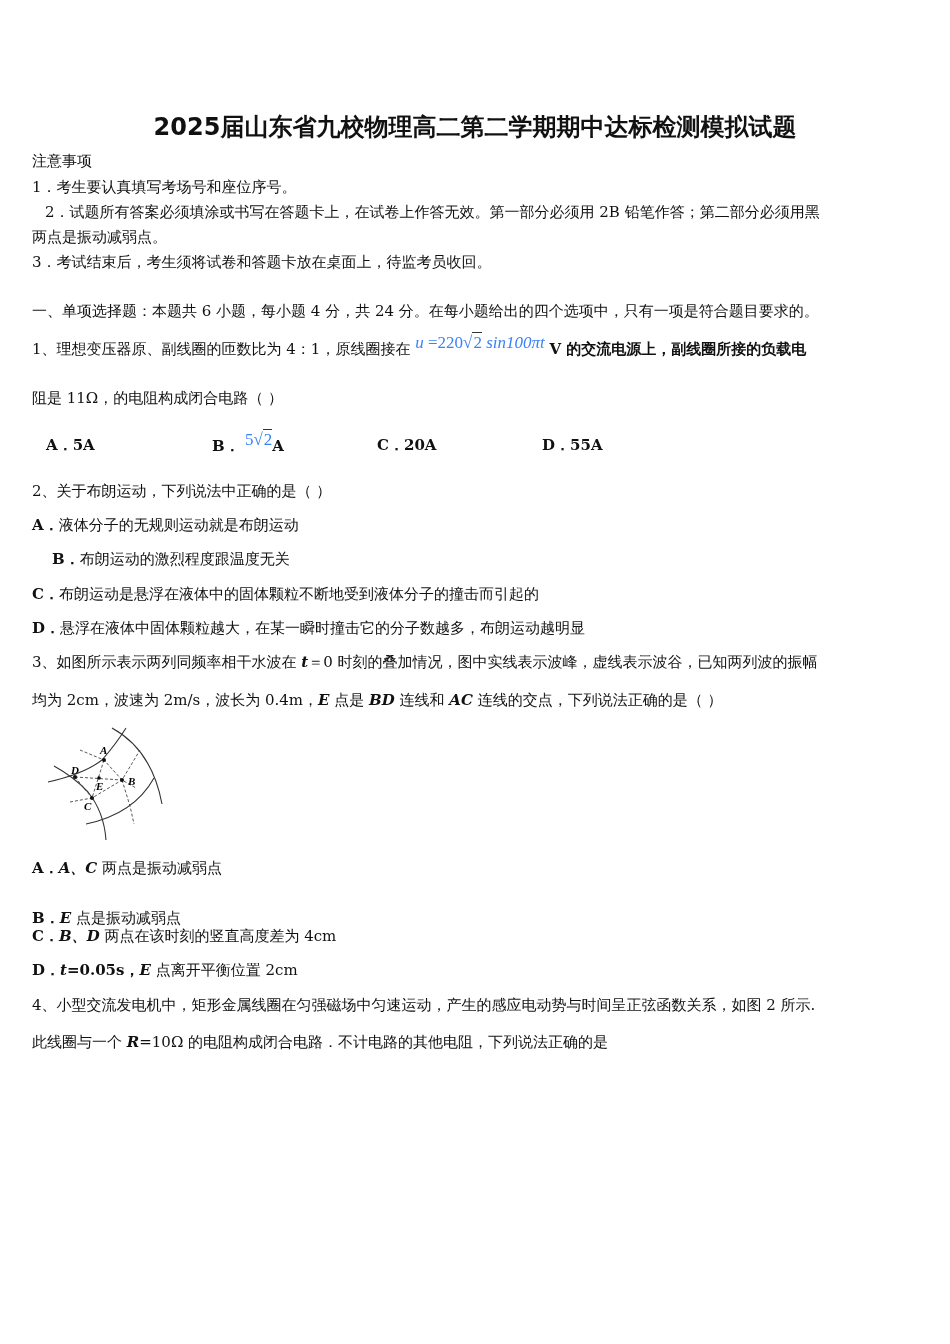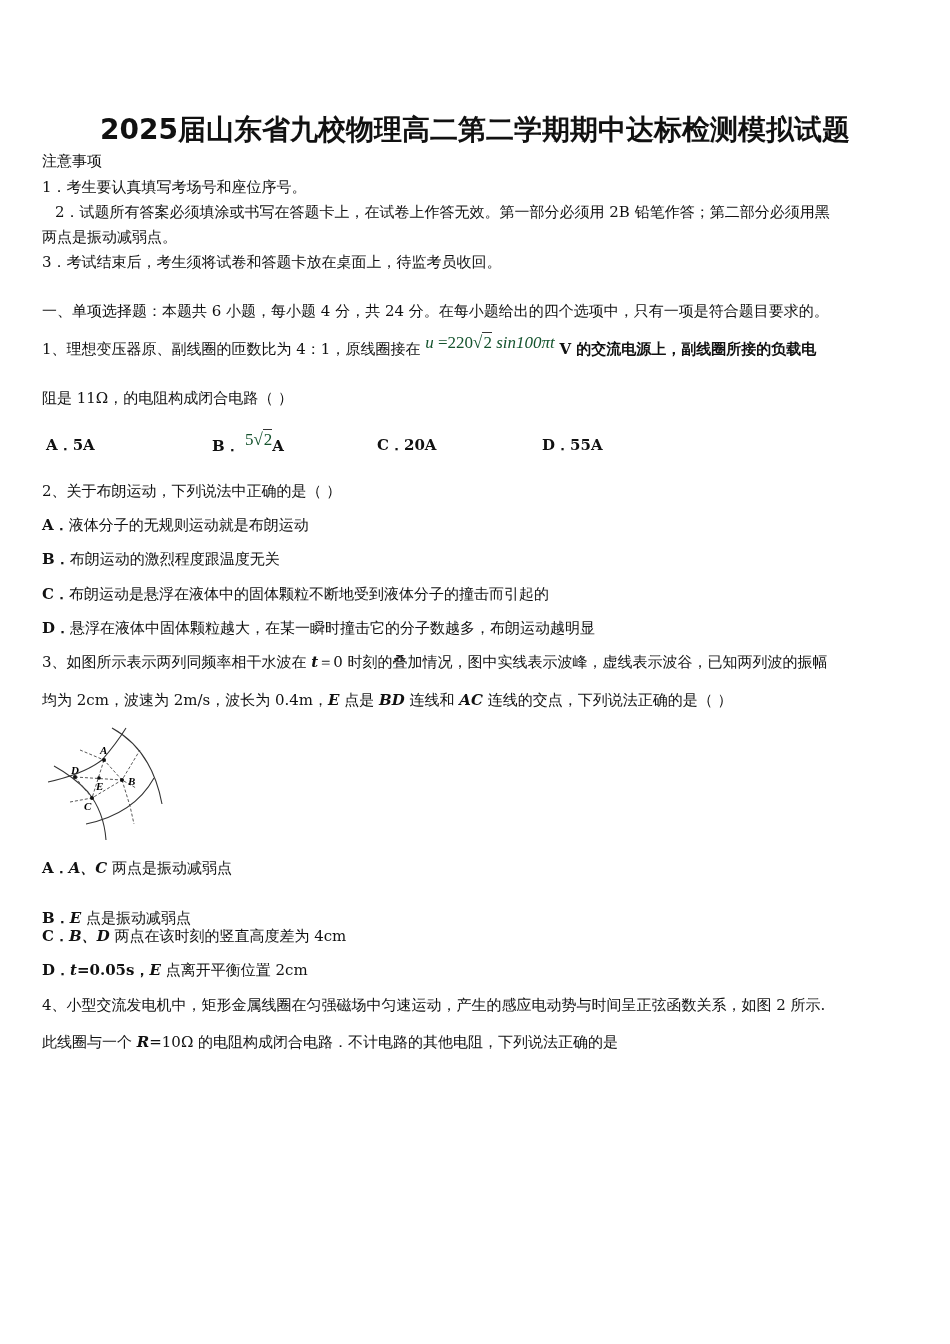--- a/index.html
+++ b/index.html
@@ -4,30 +4,30 @@
 <style>
   html, body { margin: 0; padding: 0; background: #ffffff; }
   body {
     width: 950px; height: 1344px; position: relative; overflow: hidden;
     font-family: "DejaVu Serif", "Liberation Serif", serif;
     color: #111111;
   }
   .title {
     position: absolute; left: 0; top: 111px; width: 950px; text-align: center;
     font-family: "DejaVu Sans", "Liberation Sans", sans-serif;
-    font-weight: bold; font-size: 28px; letter-spacing: 0px;
+    font-weight: bold; font-size: 24px; letter-spacing: 0px;
   }
   .line {
-    position: absolute; left: 42px; font-size: 15px; white-space: nowrap; line-height: 20px; text-align: center;
+    position: absolute; left: 32px; font-size: 15px; white-space: nowrap; line-height: 20px; text-align: center;
   }
   .b { font-weight: bold; }
   .i { font-style: italic; }
   .mathfrag {
     font-family: "Liberation Serif", "DejaVu Serif", serif;
-    font-size: 17px; color: #14532d; position: relative; top: -6px;
+    font-size: 17px; color: #3b82f6; position: relative; top: -6px;
   }
   .opt { position: absolute; font-size: 15px; font-weight: bold; white-space: nowrap; }
   .sqrt { border-top: 1px solid #333; padding-left: 1px; }
   .diagram { position: absolute; left: 44px; top: 722px; width: 125px; height: 120px; }
   .lbl { font-family: "Liberation Serif", serif; font-style: italic; font-weight: bold; font-size: 11px; }
 </style>
 </head>
 <body>
 
 <div>
@@ -58,21 +58,21 @@
   </div>
   <div class="opt" style="left:377px; top:436px;">
     <span>C．</span><span>20A</span>
   </div>
   <div class="opt" style="left:542px; top:436px;">
     <span>D．</span><span>55A</span>
   </div>
 
   <div class="line" style="top:481px;">2、关于布朗运动，下列说法中正确的是（    ）</div>
   <div class="line" style="top:515px;"><span class="b">A．</span><span>液体分子的无规则运动就是布朗运动</span></div>
-  <div class="line" style="top:549px;"><span class="b">B．</span><span>布朗运动的激烈程度跟温度无关</span></div>
+  <div class="line" style="top:549px;margin-left:20px;"><span class="b">B．</span><span>布朗运动的激烈程度跟温度无关</span></div>
   <div class="line" style="top:584px;"><span class="b">C．</span><span>布朗运动是悬浮在液体中的固体颗粒不断地受到液体分子的撞击而引起的</span></div>
   <div class="line" style="top:618px;"><span class="b">D．</span><span>悬浮在液体中固体颗粒越大，在某一瞬时撞击它的分子数越多，布朗运动越明显</span></div>
 
   <div class="line" style="top:652px;">
     <span>3、如图所示表示两列同频率相干水波在 </span><span class="i b">t</span><span>＝0 时刻的叠加情况，图中实线表示波峰，虚线表示波谷，已知两列波的振幅</span>
   </div>
   <div class="line" style="top:690px;">
     <span>均为 2cm，波速为 2m/s，波长为 0.4m，</span><span class="i b">E</span><span> 点是 </span><span class="i b">BD</span><span> 连线和 </span><span class="i b">AC</span><span> 连线的交点，下列说法正确的是（  ）</span>
   </div>
 

